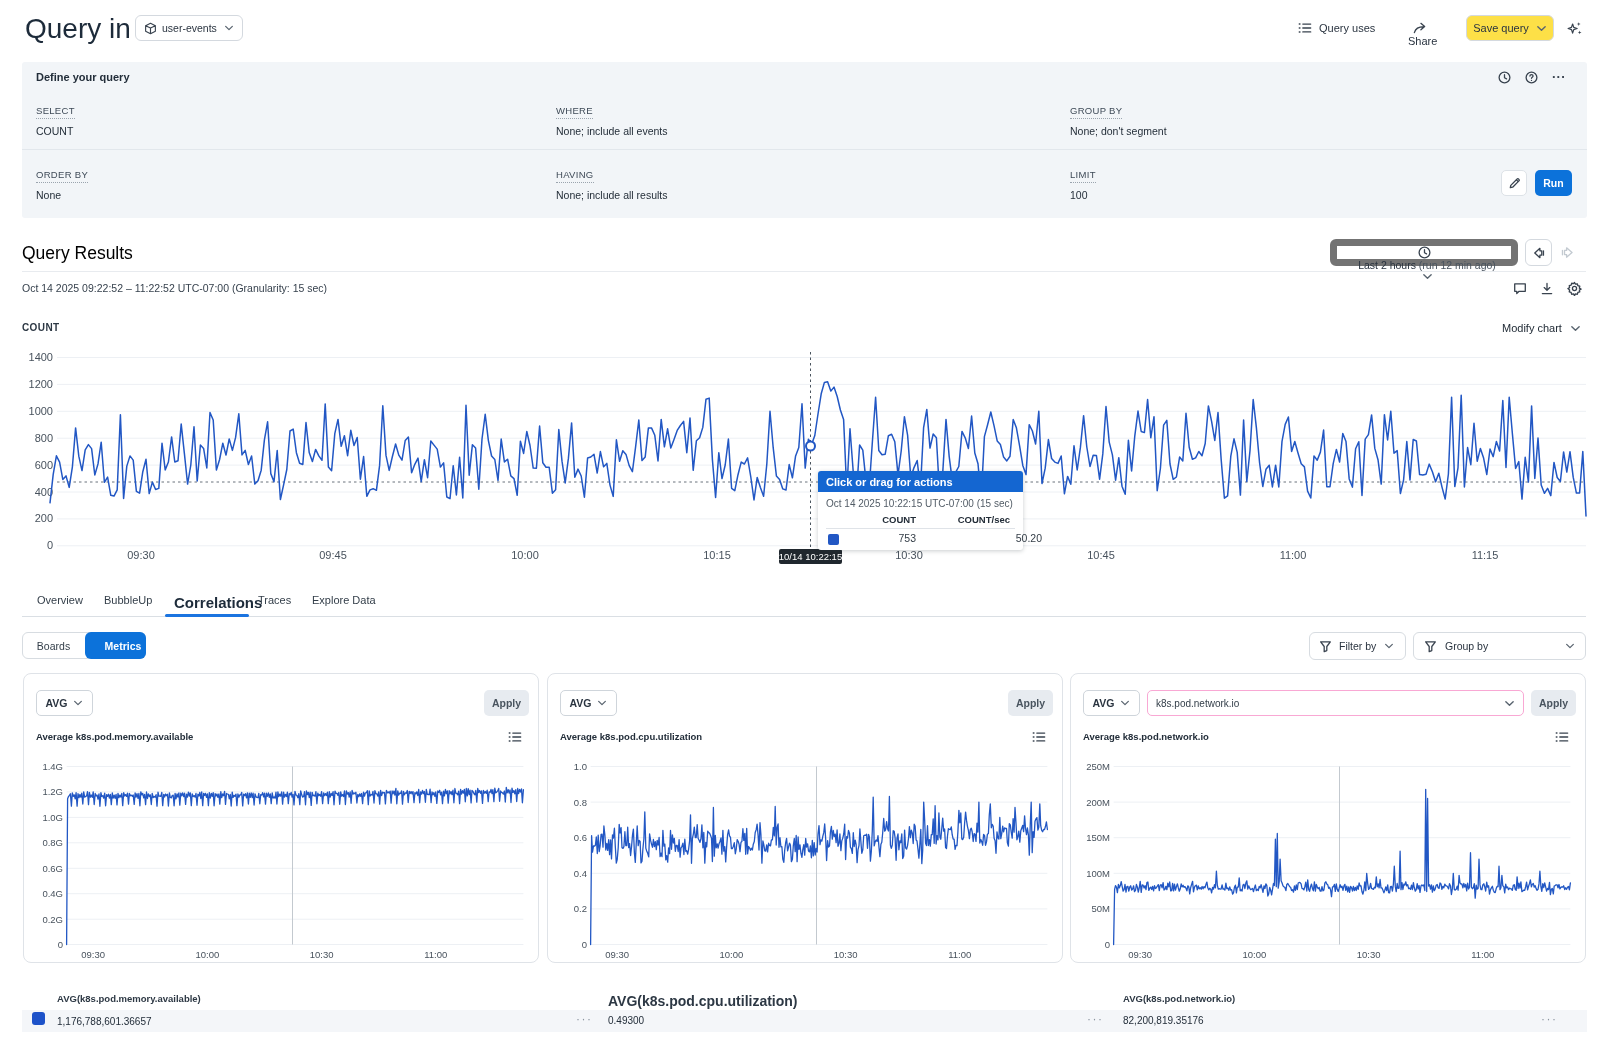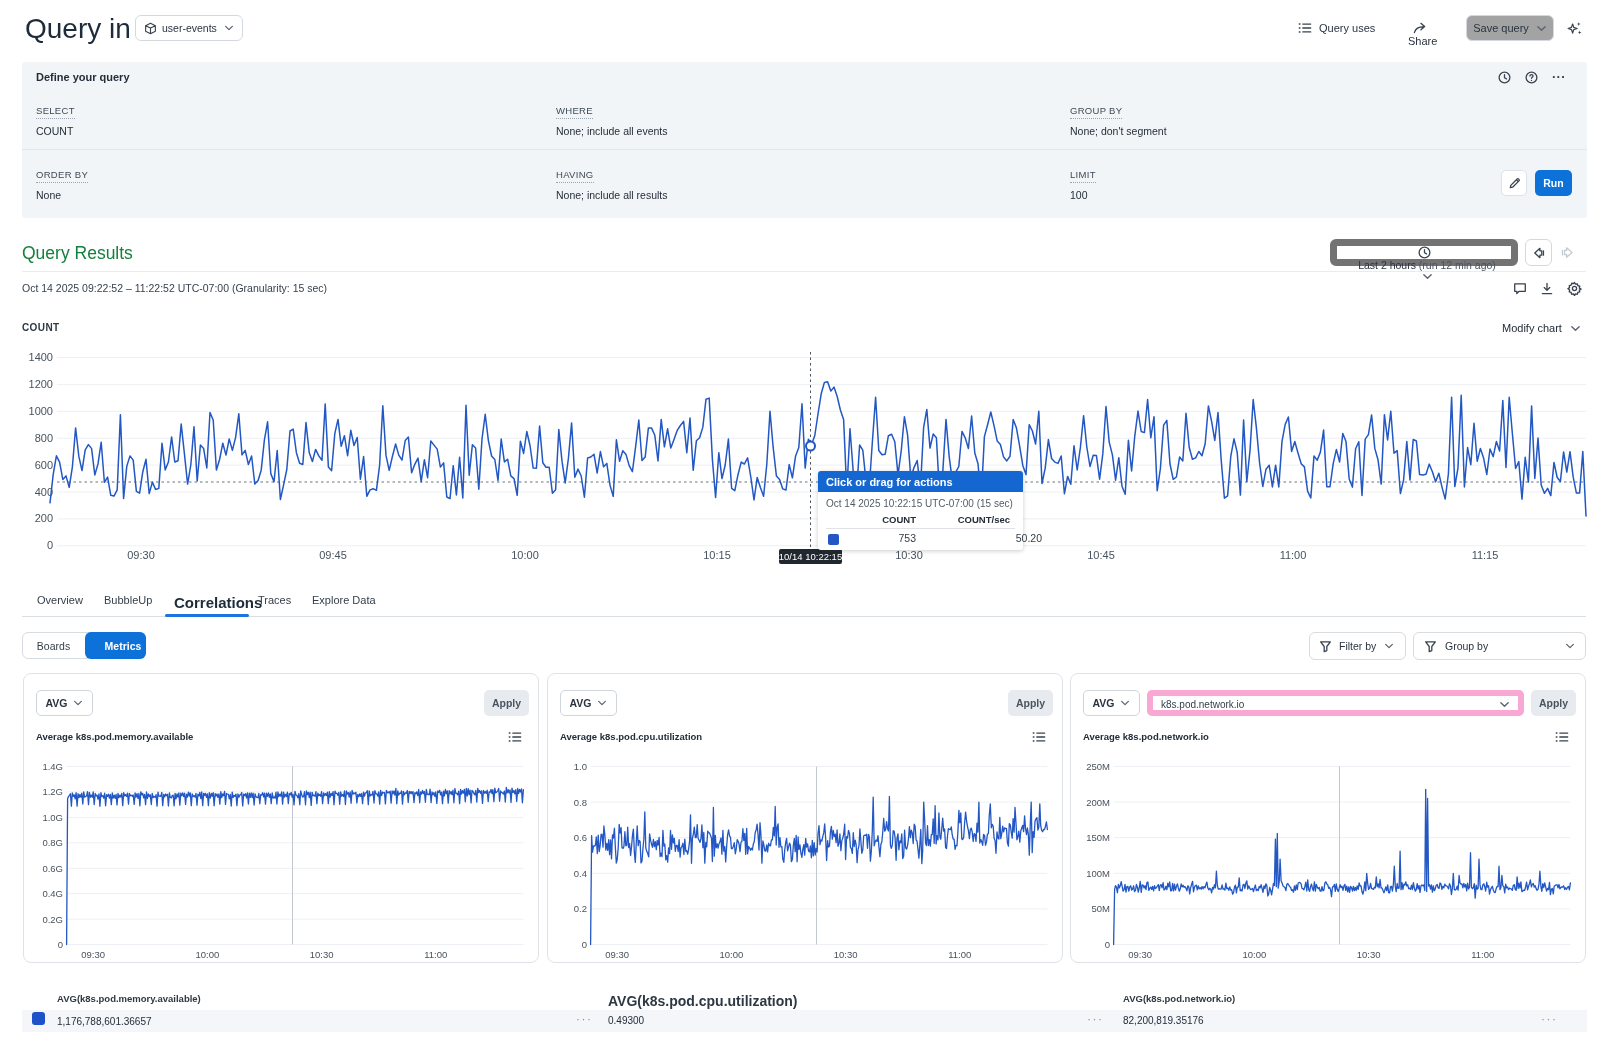--- a/index.html
+++ b/index.html
@@ -32,21 +32,21 @@
       <path d="M1.5 3.5h.7M1.5 8h.7M1.5 12.5h.7" stroke="#39434f" stroke-width="1.7" stroke-linecap="round"></path>
     </svg>
   <span style="font-size:11px;color:#2a3440;margin-left:7px;">Query uses</span>
 </div>
 <div class="abs" style="left:1402px;top:21px;display:flex;align-items:center;flex-direction:column;">
   <svg width="15" height="14" viewBox="0 0 16 15">
       <path d="M9.5 2.5 13.5 6 9.5 9.5 M13 6.2 C6 6 3.5 9 2.5 12.5" fill="none" stroke="#39434f" stroke-width="1.4" stroke-linecap="round" stroke-linejoin="round"></path>
     </svg>
   <span style="font-size:11px;color:#2a3440;margin-left:6px;">Share</span>
 </div>
-<div class="abs" style="left:1466px;top:15px;width:88px;height:26px;border:1px solid #d4d9df;border-radius:6px;background:#a3a3a3;display:flex;align-items:center;justify-content:center;">
+<div class="abs" style="left:1466px;top:15px;width:88px;height:26px;border:1px solid #d4d9df;border-radius:6px;background:#fde047;display:flex;align-items:center;justify-content:center;">
   <span style="font-size:11px;color:#2a3440;">Save query</span>
   <svg width="11" height="11" viewBox="0 0 12 12" style="margin-left:7px;">
       <path d="M2 4l4 4 4-4" fill="none" stroke="#59646f" stroke-width="1.5" stroke-linecap="round" stroke-linejoin="round"></path>
     </svg>
 </div>
 <svg class="abs" style="left:1566px;top:21px;" width="17" height="16" viewBox="0 0 18 17">
   <path d="M7 3.2 L8.2 6.8 11.8 8 8.2 9.2 7 12.8 5.8 9.2 2.2 8 5.8 6.8 Z" fill="none" stroke="#39434f" stroke-width="1.3" stroke-linejoin="round"></path>
   <path d="M13.5 1.2 14 2.7 15.5 3.2 14 3.7 13.5 5.2 13 3.7 11.5 3.2 13 2.7 Z" fill="#39434f"></path>
   <path d="M14.5 10.2 15 11.7 16.5 12.2 15 12.7 14.5 14.2 14 12.7 12.5 12.2 14 11.7 Z" fill="#39434f"></path>
 </svg>
@@ -82,21 +82,21 @@
 
 <div class="abs" style="left:1501px;top:170px;width:26px;height:26px;background:#fff;border:1px solid #dde2e7;border-radius:5px;display:flex;align-items:center;justify-content:center;">
   <svg width="13" height="13" viewBox="0 0 14 14">
       <path d="M2.5 11.5 3 9 9.8 2.2 a1.1 1.1 0 0 1 1.6 0 l.4.4 a1.1 1.1 0 0 1 0 1.6 L5 11 2.5 11.5 Z M9 3 11 5" class="ico" stroke-width="1.1"></path>
     </svg>
 </div>
 <div class="abs" style="left:1535px;top:170px;width:37px;height:26px;background:#0c72da;border-radius:5px;display:flex;align-items:center;justify-content:center;">
   <span style="font-size:10.5px;font-weight:700;color:#fff;">Run</span>
 </div>
 
-<div class="abs" style="left:22px;top:243px;font-size:17.5px;font-weight:500;color:#15803d;">Query Results</div>
+<div class="abs" style="left:22px;top:243px;font-size:17.5px;font-weight:500;color:#000000;">Query Results</div>
 <div class="abs" style="left:22px;top:271px;width:1564px;height:1px;background:#e8ebef;"></div>
 
 <div class="abs" style="left:1330px;top:239px;width:188px;height:27px;border:7px solid #737373;border-radius:6px;background:#fff;display:flex;align-items:center;padding:0 8px;white-space:nowrap;flex-direction:column;">
   <svg width="13" height="13" viewBox="0 0 14 14">
       <circle cx="7" cy="7" r="5.8" class="ico"></circle>
       <path d="M7 4v3.2l2.2 1.3" class="ico"></path>
     </svg>
   <span style="font-size:10.5px;color:#2a3440;margin-left:6px;white-space:nowrap;">Last 2 hours <span style="color:#49545f;">(run 12 min ago)</span></span>
   <svg width="11" height="11" viewBox="0 0 12 12" style="margin-left:7px;">
       <path d="M2 4l4 4 4-4" fill="none" stroke="#59646f" stroke-width="1.5" stroke-linecap="round" stroke-linejoin="round"></path>
@@ -293,21 +293,21 @@
 <polyline points="42.6,188.5 43.6,79.6 44.5,96.1 45.5,90.0 46.4,90.2 47.4,89.2 48.3,81.0 49.3,97.5 50.2,79.1 51.2,95.7 52.1,89.9 53.1,78.3 54.0,78.2 55.0,91.2 55.9,70.0 56.9,79.4 57.8,94.0 58.8,87.3 59.7,94.4 60.7,83.6 61.6,98.6 62.6,84.0 63.5,102.9 64.5,78.9 65.4,82.1 66.4,72.2 67.3,90.2 68.3,107.2 69.2,103.6 70.2,92.0 71.2,68.3 72.1,77.0 73.1,71.6 74.0,91.7 75.0,92.4 75.9,90.6 76.9,75.7 77.8,89.5 78.8,89.6 79.7,71.2 80.7,91.6 81.6,87.6 82.6,99.5 83.5,91.1 84.5,79.1 85.4,73.2 86.4,97.0 87.3,106.4 88.3,86.3 89.2,70.0 90.2,89.7 91.1,84.3 92.1,85.5 93.0,106.9 94.0,105.2 94.9,92.8 95.9,82.8 96.8,55.9 97.8,92.1 98.7,95.0 99.7,97.3 100.7,100.9 101.6,77.8 102.6,84.4 103.5,88.1 104.5,91.3 105.4,83.5 106.4,90.6 107.3,85.6 108.3,93.6 109.2,84.4 110.2,89.0 111.1,81.5 112.1,100.7 113.0,97.1 114.0,100.7 114.9,74.3 115.9,90.2 116.8,88.2 117.8,103.9 118.7,99.6 119.7,106.1 120.6,92.0 121.6,97.6 122.5,74.5 123.5,93.3 124.4,78.8 125.4,87.0 126.3,82.3 127.3,95.3 128.2,89.5 129.2,89.4 130.2,95.5 131.1,83.7 132.1,101.1 133.0,91.8 134.0,90.3 134.9,87.1 135.9,98.5 136.8,83.2 137.8,95.3 138.7,94.8 139.7,98.2 140.6,93.3 141.6,84.9 142.5,58.8 143.5,107.3 144.4,82.5 145.4,77.8 146.3,71.1 147.3,81.5 148.2,81.5 149.2,68.6 150.1,82.3 151.1,84.3 152.0,86.4 153.0,82.5 153.9,68.8 154.9,91.8 155.8,76.4 156.8,107.2 157.8,86.3 158.7,90.8 159.7,75.2 160.6,76.7 161.6,77.2 162.5,79.3 163.5,82.1 164.4,105.6 165.4,51.4 166.3,100.2 167.3,79.4 168.2,91.9 169.2,87.9 170.1,92.1 171.1,87.4 172.0,85.4 173.0,81.8 173.9,98.2 174.9,74.4 175.8,95.2 176.8,90.6 177.7,105.9 178.7,90.0 179.6,78.6 180.6,74.0 181.5,79.8 182.5,81.3 183.4,92.7 184.4,92.5 185.3,90.5 186.3,86.7 187.3,97.8 188.2,93.2 189.2,83.6 190.1,85.2 191.1,88.3 192.0,95.6 193.0,86.3 193.9,85.5 194.9,72.7 195.8,84.4 196.8,77.4 197.7,98.3 198.7,72.4 199.6,97.8 200.6,90.5 201.5,91.8 202.5,94.3 203.4,92.2 204.4,94.0 205.3,88.2 206.3,85.5 207.2,76.5 208.2,73.7 209.1,68.1 210.1,79.4 211.0,94.0 212.0,66.7 212.9,78.3 213.9,107.2 214.9,85.0 215.8,88.7 216.8,94.9 217.7,95.1 218.7,88.8 219.6,95.9 220.6,87.2 221.5,89.4 222.5,89.9 223.4,83.9 224.4,83.8 225.3,71.5 226.3,79.9 227.2,50.5 228.2,89.0 229.1,71.4 230.1,67.8 231.0,91.3 232.0,81.7 232.9,90.8 233.9,90.7 234.8,103.0 235.8,106.4 236.7,94.1 237.7,86.5 238.6,82.5 239.6,94.9 240.5,91.3 241.5,87.1 242.4,89.0 243.4,105.7 244.4,103.3 245.3,89.8 246.3,82.5 247.2,95.6 248.2,79.4 249.1,105.7 250.1,81.0 251.0,93.4 252.0,89.0 252.9,97.2 253.9,101.3 254.8,93.7 255.8,88.6 256.7,99.1 257.7,82.5 258.6,91.1 259.6,87.8 260.5,95.0 261.5,95.9 262.4,90.0 263.4,101.8 264.3,84.3 265.3,99.9 266.2,86.6 267.2,99.0 268.1,92.5 269.1,96.0 270.0,78.0 271.0,69.6 272.0,88.7 272.9,83.9 273.9,85.0 274.8,80.3 275.8,76.4 276.7,68.0 277.7,83.2 278.6,104.5 279.6,84.6 280.5,91.0 281.5,90.0 282.4,76.2 283.4,70.4 284.3,83.2 285.3,74.5 286.2,80.5 287.2,78.1 288.1,86.6 289.1,74.0 290.0,90.3 291.0,87.1 291.9,78.0 292.9,94.6 293.8,84.9 294.8,82.1 295.7,78.0 296.7,68.2 297.6,103.5 298.6,80.7 299.6,82.0 300.5,74.4 301.5,77.4 302.4,91.1 303.4,92.8 304.3,97.4 305.3,76.7 306.2,90.5 307.2,84.1 308.1,88.3 309.1,106.7 310.0,93.7 311.0,89.7 311.9,73.0 312.9,85.9 313.8,97.3 314.8,93.9 315.7,79.8 316.7,79.2 317.6,79.4 318.6,78.2 319.5,92.3 320.5,78.3 321.4,81.0 322.4,105.1 323.3,95.6 324.3,75.0 325.2,41.1 326.2,89.9 327.1,86.0 328.1,84.0 329.1,85.3 330.0,79.7 331.0,91.4 331.9,100.6 332.9,88.3 333.8,86.2 334.8,75.5 335.7,62.5 336.7,75.2 337.6,73.9 338.6,65.6 339.5,72.4 340.5,75.0 341.4,40.4 342.4,89.1 343.3,92.3 344.3,89.0 345.2,74.7 346.2,75.3 347.1,81.8 348.1,104.3 349.0,82.1 350.0,78.0 350.9,93.8 351.9,84.8 352.8,86.6 353.8,77.9 354.7,102.6 355.7,99.9 356.6,74.1 357.6,91.9 358.6,93.1 359.5,89.9 360.5,82.5 361.4,70.6 362.4,81.7 363.3,74.1 364.3,77.3 365.2,87.5 366.2,68.2 367.1,70.0 368.1,84.0 369.0,85.0 370.0,93.4 370.9,102.1 371.9,88.1 372.8,73.3 373.8,107.6 374.7,94.1 375.7,46.1 376.6,63.0 377.6,87.2 378.5,89.6 379.5,69.7 380.4,89.5 381.4,83.6 382.3,90.1 383.3,78.6 384.2,78.6 385.2,62.9 386.2,87.4 387.1,49.7 388.1,88.0 389.0,79.7 390.0,83.8 390.9,56.9 391.9,81.2 392.8,83.2 393.8,72.3 394.7,62.1 395.7,75.2 396.6,73.0 397.6,91.6 398.5,92.5 399.5,80.0 400.4,72.7 401.4,73.4 402.3,73.7 403.3,70.9 404.2,78.7 405.2,83.1 406.1,83.2 407.1,93.4 408.0,89.3 409.0,89.5 409.9,75.6 410.9,54.4 411.8,66.8 412.8,56.9 413.8,83.0 414.7,83.6 415.7,81.2 416.6,67.3 417.6,56.1 418.5,64.4 419.5,70.6 420.4,74.3 421.4,82.6 422.3,73.6 423.3,72.2 424.2,76.0 425.2,85.5 426.1,77.6 427.1,78.5 428.0,85.4 429.0,67.2 429.9,76.1 430.9,46.1 431.8,87.1 432.8,83.4 433.7,85.5 434.7,89.3 435.6,78.3 436.6,79.6 437.5,89.3 438.5,85.9 439.4,78.2 440.4,77.5 441.3,58.7 442.3,47.9 443.3,71.8 444.2,68.4 445.2,70.3 446.1,82.3 447.1,84.7 448.0,97.3 449.0,75.9 449.9,81.9 450.9,83.0 451.8,61.5 452.8,82.7 453.7,78.0 454.7,70.2 455.6,75.9 456.6,71.9 457.5,72.5 458.5,72.5 459.4,86.9 460.4,90.1 461.3,67.7 462.3,68.9 463.2,75.9 464.2,82.2 465.1,62.7 466.1,76.2 467.0,51.4 468.0,67.1 468.9,83.8 469.9,80.5 470.8,75.1 471.8,86.2 472.8,74.8 473.7,72.2 474.7,69.4 475.6,75.7 476.6,59.8 477.5,72.1 478.5,78.6 479.4,72.0 480.4,78.8 481.3,99.2 482.3,67.8 483.2,46.1 484.2,96.7 485.1,75.7 486.1,81.3 487.0,65.3 488.0,62.8 488.9,61.6 489.9,74.1 490.8,71.2 491.8,47.9 492.7,69.7 493.7,74.3 494.6,75.7 495.6,73.4 496.5,73.6 497.5,70.3 498.4,65.8 499.4,73.5" fill="none" stroke="#2257c4" stroke-width="1.3" stroke-linejoin="round" stroke-linecap="round"></polyline>
 </svg>
 </div>
 <div class="abs" style="left:1070px;top:673px;width:516px;height:290px;background:#fff;border:1px solid #dfe3e8;border-radius:8px;">
 <div class="abs" style="left:12px;top:16px;width:57px;height:26px;border:1px solid #cfd5db;border-radius:5px;display:flex;align-items:center;justify-content:center;">
       <span style="font-size:10.5px;font-weight:700;color:#2a3440;">AVG</span>
       <svg width="10" height="10" viewBox="0 0 12 12" style="margin-left:6px;">
         <path d="M2 4l4 4 4-4" fill="none" stroke="#59646f" stroke-width="1.5" stroke-linecap="round" stroke-linejoin="round"></path>
       </svg>
     </div>
-<div class="abs" style="left:76px;top:16px;width:377px;height:26px;border:6px solid #f9a8d4;border-radius:5px;display:flex;align-items:flex-end;padding:0 8px;">
+<div class="abs" style="left:76px;top:16px;width:377px;height:26px;border:1px solid #f9a8d4;border-radius:5px;display:flex;align-items:center;padding:0 8px;">
       <span style="font-size:10px;color:#333e49;">k8s.pod.network.io</span>
       <svg width="11" height="11" viewBox="0 0 12 12" style="margin-left:auto;">
         <path d="M2 4l4 4 4-4" fill="none" stroke="#59646f" stroke-width="1.5" stroke-linecap="round" stroke-linejoin="round"></path>
       </svg>
     </div>
 <div class="abs" style="left:460px;top:16px;width:45px;height:26px;background:#e7ebf0;border-radius:5px;display:flex;align-items:center;justify-content:center;">
       <span style="font-size:10.5px;font-weight:700;color:#49545f;">Apply</span>
     </div>
 <div class="abs" style="left:12px;top:57px;font-size:9.5px;font-weight:700;color:#232e3a;">Average k8s.pod.network.io</div>
 <svg class="abs" style="left:484px;top:56px;" width="14" height="14" viewBox="0 0 16 16">

